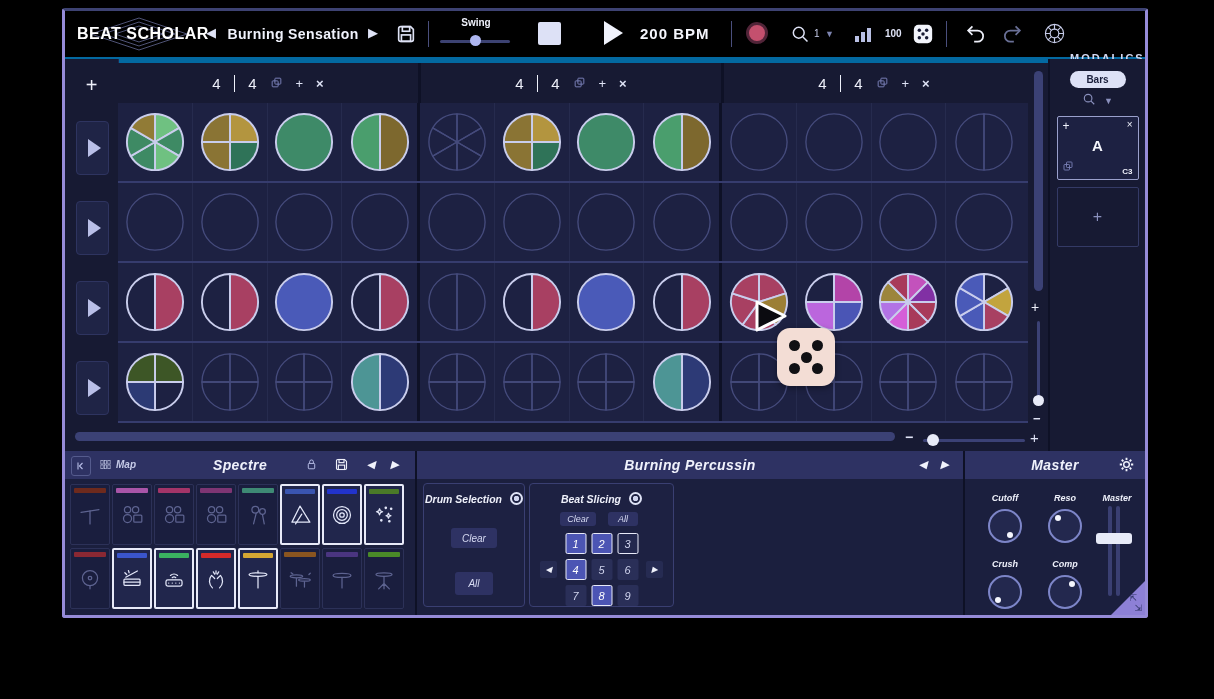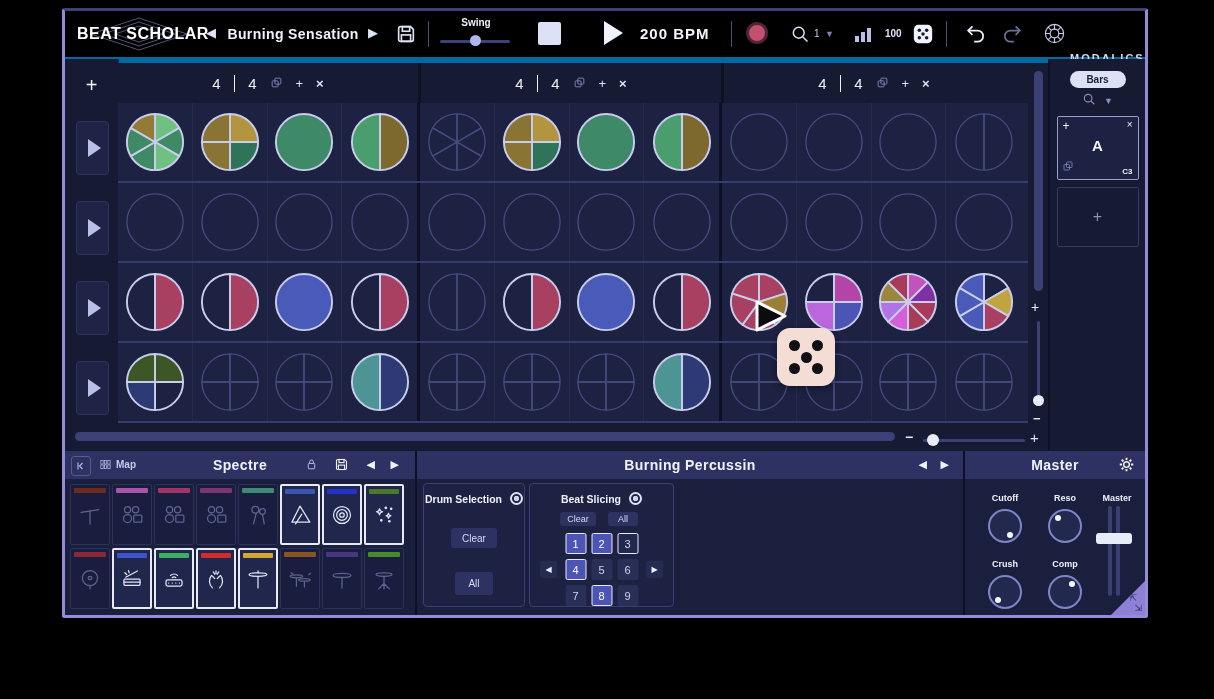--- a/index.html
+++ b/index.html
@@ -66,21 +66,21 @@
   .pill{margin:12px auto 4px;width:56px;height:17px;background:#dde1f6;border-radius:9px;color:#1b1f3c;font-size:10px;font-weight:700;display:flex;align-items:center;justify-content:center;}
   .qrow{display:flex;align-items:center;justify-content:center;gap:8px;color:#8a90bd;height:18px;}
   .slot{position:relative;width:80px;height:62px;margin:6px auto 0;border:1px solid #9aa0cc;background:#1d2142;border-radius:2px;}
   .slot .tl{position:absolute;left:5px;top:2px;color:#eef0fa;font-size:12px;}
   .slot .tr{position:absolute;right:5px;top:2px;color:#eef0fa;font-size:10px;}
   .slot .mid{position:absolute;left:0;right:0;top:20px;text-align:center;color:#f5f6fd;font-size:15px;font-weight:700;}
   .slot .bl{position:absolute;left:4px;bottom:3px;color:#7a81b8;}
   .slot .br{position:absolute;right:5px;bottom:3px;color:#eef0fa;font-size:8px;font-weight:700;}
   .slotempty{width:80px;height:58px;margin:7px auto 0;border:1px solid #343a66;border-radius:2px;display:flex;align-items:center;justify-content:center;color:#8a90bd;font-size:16px;}
   
-  .bottom{position:absolute;left:0;top:440px;width:902px;height:164px;}
+  .bottom{position:absolute;left:0;top:440px;width:902px;height:164px;font-style:italic;}
   .panel{position:absolute;top:0;height:164px;background:#1b1f3e;box-sizing:border-box;}
   .phead{height:28px;background:#2e3263;display:flex;align-items:center;justify-content:center;position:relative;}
   .ptxt{color:#f0f2fc;font-weight:700;font-size:14px;letter-spacing:.4px;}
   .spectre{left:0;width:350px;}
   .bussin{left:350px;width:548px;border-left:2px solid #0e1126;}
   .masterp{left:898px;width:182px;border-left:2px solid #0e1126;}
   .hbtn{position:absolute;top:5px;width:18px;height:18px;border:1px solid #555b8d;border-radius:3px;color:#b9bfe8;display:flex;align-items:center;justify-content:center;}
   .maplbl{position:absolute;left:34px;top:7px;display:flex;gap:4px;align-items:center;color:#c6cbe8;font-size:10px;font-weight:700;}
   .hico{position:absolute;top:6px;color:#b9bfe8;}
   .harr{position:absolute;top:7px;color:#f0f2fc;font-size:11px;}

